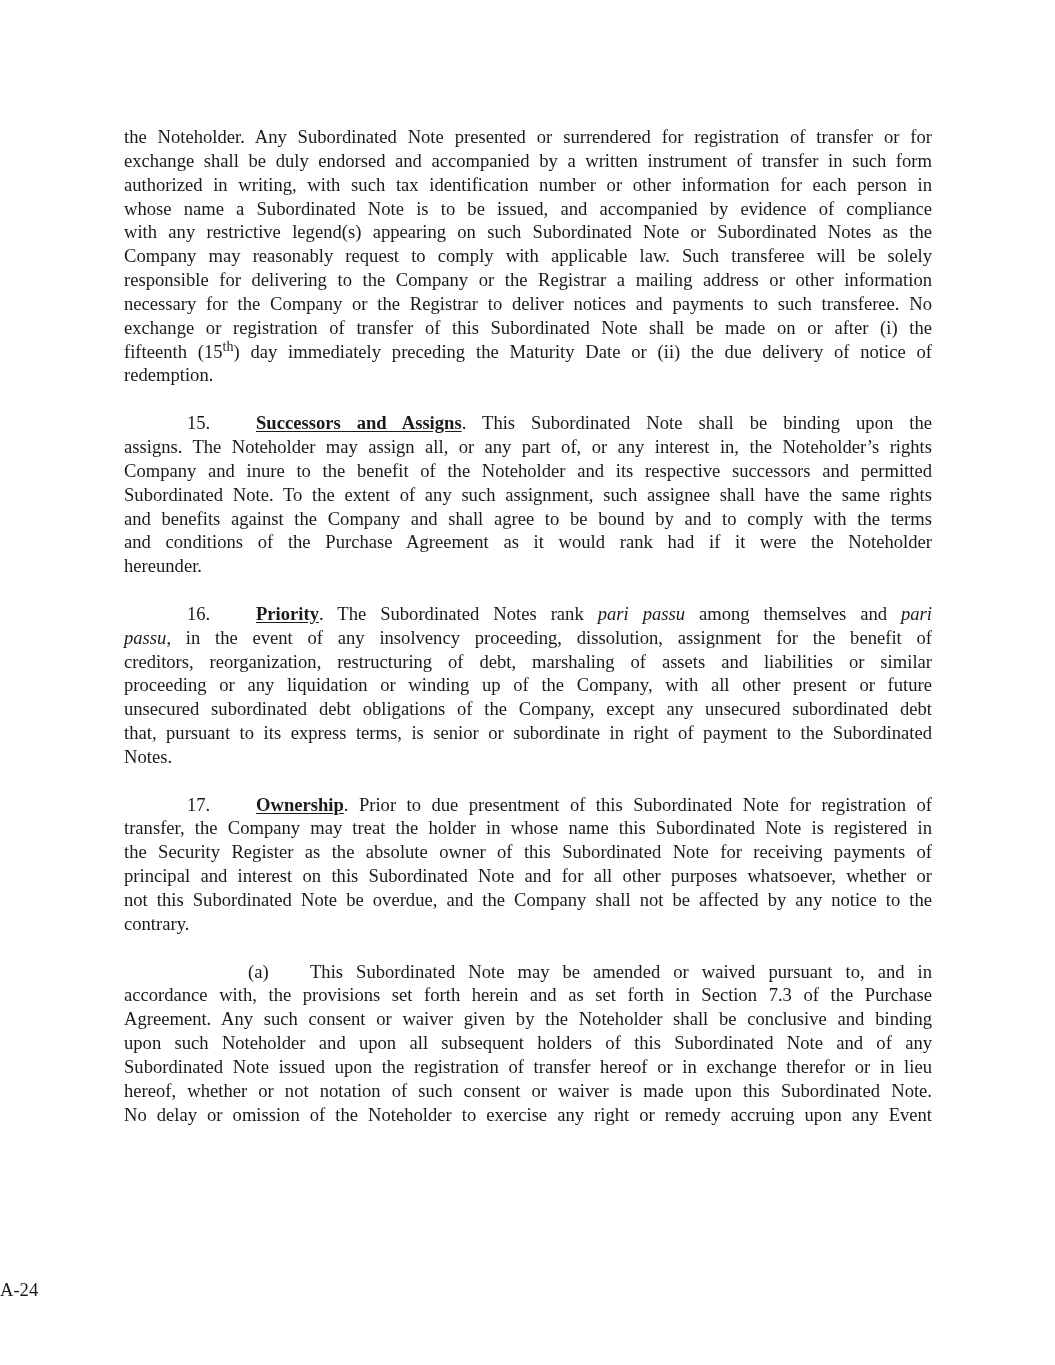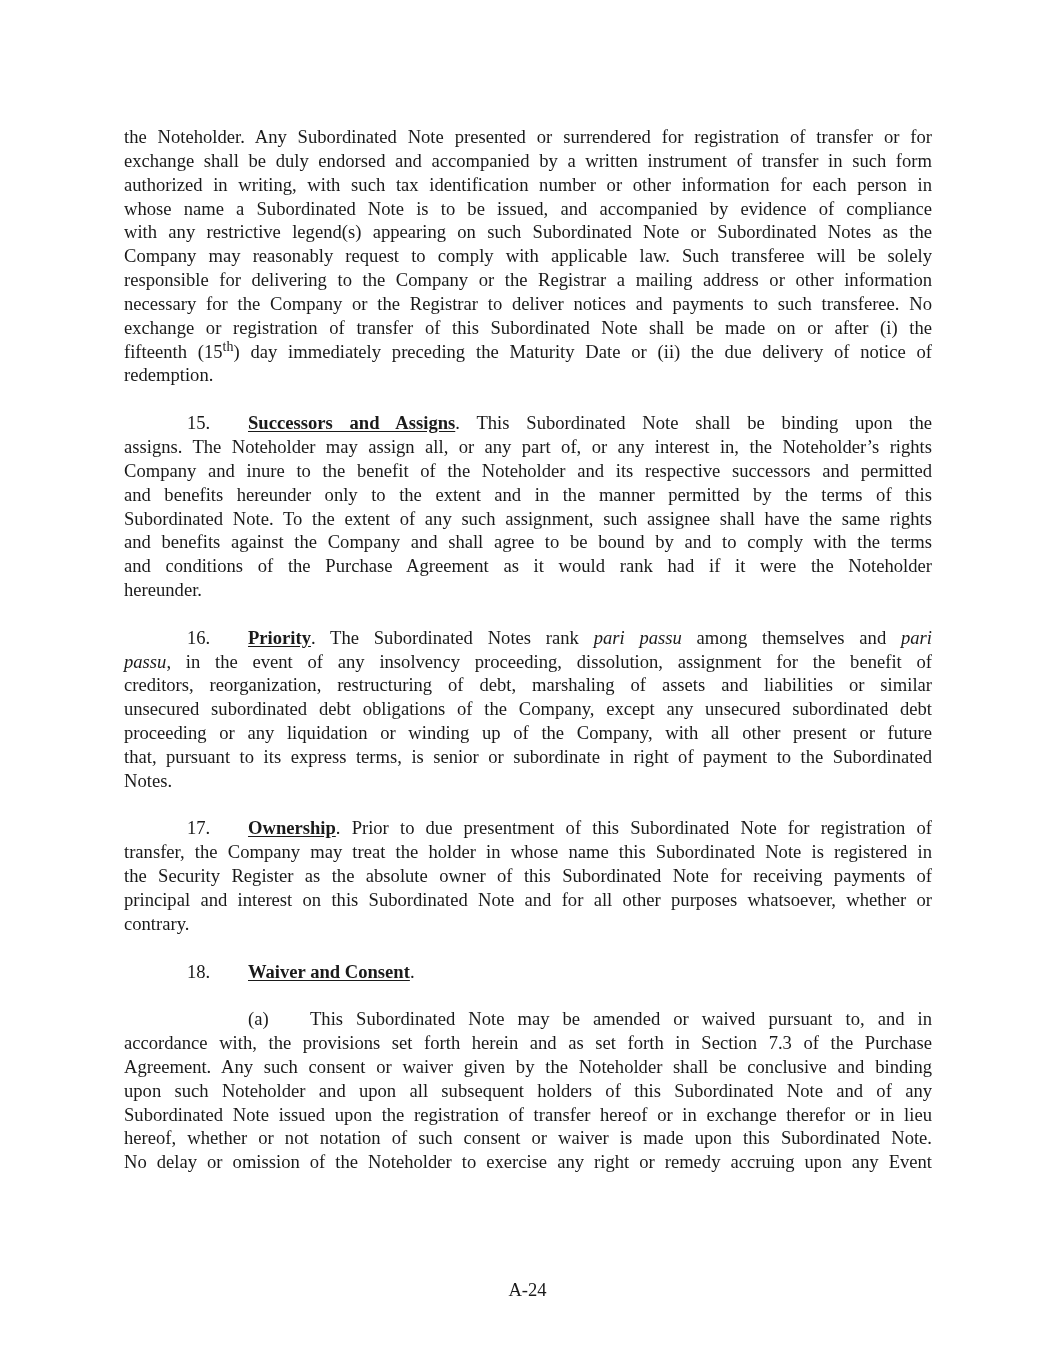--- a/index.html
+++ b/index.html
@@ -40,38 +40,39 @@
   .sec-num {
     font-weight: normal;
     display: inline-block;
     margin-left: 63px;
     width: 61px;
   }
   .sec-title {
     font-weight: bold;
     text-decoration: underline;
     text-underline-offset: 2px;
+    margin-left: 8px;
   }
   .sub-label {
     display: inline-block;
     margin-left: 124px;
     width: 62px;
   }
   i { }
   sup {
     font-size: 14px;
     line-height: 0;
     vertical-align: super;
   }
   .footer {
     position: absolute;
     left: 0;
     width: 1055px;
     top: 1279px;
-    text-align: center;
+    text-align: left;
     font-size: 18.6px;
   }
 </style>
 </head>
 <body>
 
 <div class="page">
 
   <div class="para">
     <span class="line">the Noteholder.  Any Subordinated Note presented or surrendered for registration of transfer or for</span>
@@ -84,48 +85,45 @@
     <span class="line">necessary for the Company or the Registrar to deliver notices and payments to such transferee.  No</span>
     <span class="line">exchange or registration of transfer of this Subordinated Note shall be made on or after (i) the</span>
     <span class="line"><span>fifteenth (15</span><sup>th</sup><span>) day immediately preceding the Maturity Date or (ii) the due delivery of notice of</span></span>
     <span class="line last">redemption.</span>
   </div>
 
   <div class="para">
     <span class="line"><span class="sec-num">15.</span><span class="sec-title">Successors and Assigns</span><span>. This Subordinated Note shall be binding upon the</span></span>
     <span class="line">assigns. The Noteholder may assign all, or any part of, or any interest in, the Noteholder’s rights</span>
     <span class="line">Company and inure to the benefit of the Noteholder and its respective successors and permitted</span>
-    <span class="line">and benefits hereunder only to the extent and in the manner permitted by the terms of this</span>
     <span class="line">Subordinated Note.  To the extent of any such assignment, such assignee shall have the same rights</span>
     <span class="line">and benefits against the Company and shall agree to be bound by and to comply with the terms</span>
     <span class="line">and conditions of the Purchase Agreement as it would rank had if it were the Noteholder</span>
     <span class="line last">hereunder.</span>
   </div>
 
   <div class="para">
     <span class="line"><span class="sec-num">16.</span><span class="sec-title">Priority</span><span>. The Subordinated Notes rank </span><i>pari passu</i><span> among themselves and </span><i>pari</i></span>
     <span class="line"><i>passu</i><span>, in the event of any insolvency proceeding, dissolution, assignment for the benefit of</span></span>
     <span class="line">creditors, reorganization, restructuring of debt, marshaling of assets and liabilities or similar</span>
+    <span class="line">proceeding or any liquidation or winding up of the Company, with all other present or future</span>
     <span class="line">unsecured subordinated debt obligations of the Company, except any unsecured subordinated debt</span>
-    <span class="line">proceeding or any liquidation or winding up of the Company, with all other present or future</span>
     <span class="line">that, pursuant to its express terms, is senior or subordinate in right of payment to the Subordinated</span>
     <span class="line last">Notes.</span>
   </div>
 
   <div class="para">
     <span class="line"><span class="sec-num">17.</span><span class="sec-title">Ownership</span><span>. Prior to due presentment of this Subordinated Note for registration of</span></span>
     <span class="line">transfer, the Company may treat the holder in whose name this Subordinated Note is registered in</span>
     <span class="line">the Security Register as the absolute owner of this Subordinated Note for receiving payments of</span>
     <span class="line">principal and interest on this Subordinated Note and for all other purposes whatsoever, whether or</span>
+    <span class="line">not this Subordinated Note be overdue, and the Company shall not be affected by any notice to the</span>
     <span class="line last">contrary.</span>
   </div>
 
-  <div class="para">
-    <span class="line last"><span class="sec-num">18.</span><span class="sec-title">Waiver and Consent</span><span>.</span></span>
-  </div>
 
   <div class="para">
     <span class="line"><span class="sub-label">(a)</span><span>This Subordinated Note may be amended or waived pursuant to, and in</span></span>
     <span class="line">accordance with, the provisions set forth herein and as set forth in Section 7.3 of the Purchase</span>
     <span class="line">Agreement. Any such consent or waiver given by the Noteholder shall be conclusive and binding</span>
     <span class="line">upon such Noteholder and upon all subsequent holders of this Subordinated Note and of any</span>
     <span class="line">Subordinated Note issued upon the registration of transfer hereof or in exchange therefor or in lieu</span>
     <span class="line">hereof, whether or not notation of such consent or waiver is made upon this Subordinated Note.</span>
     <span class="line">No delay or omission of the Noteholder to exercise any right or remedy accruing upon any Event</span>
   </div>

